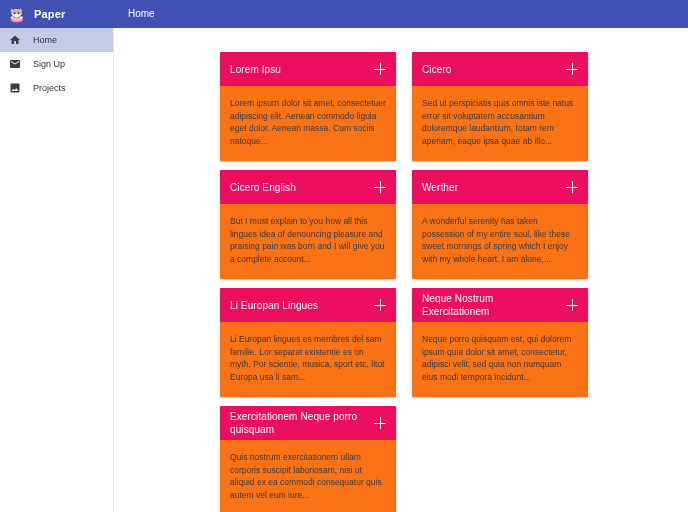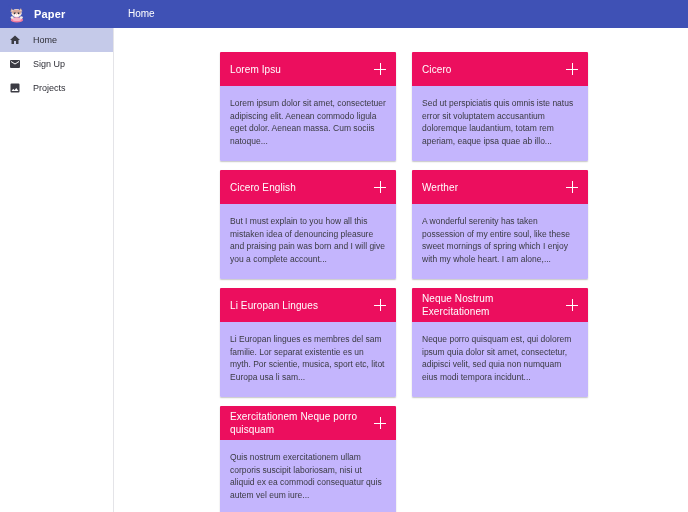--- a/index.html
+++ b/index.html
@@ -182,21 +182,21 @@
     left: 0; top: 5.5px;
     width: 12px; height: 1px;
   }
   .card-add::after {
     top: 0; left: 5.5px;
     height: 12px; width: 1px;
   }
 
   .card-body {
     padding: 11px 10px 14px 10px;
-    background: #c4b5fd;
+    background: #f97316;
   }
 
   .card-text {
     font-size: 8.5px;
     line-height: 12.5px;
     color: #3a3a42;
   }
 </style>
 </head>
 <body>
@@ -291,21 +291,21 @@
           <p class="card-text">Sed ut perspiciatis quis omnis iste natus error sit voluptatem accusantium doloremque laudantium, totam rem aperiam, eaque ipsa quae ab illo...</p>
         </div>
       </article>
 
       <article class="card">
         <div class="card-header">
           <h2 class="card-title">Cicero English</h2>
           <span class="card-add"></span>
         </div>
         <div class="card-body">
-          <p class="card-text">But I must explain to you how all this mistaken idea of denouncing pleasure and praising pain was born and I will give you a complete account...</p>
+          <p class="card-text">But I must explain to you how all this lingues idea of denouncing pleasure and praising pain was born and I will give you a complete account...</p>
         </div>
       </article>
 
       <article class="card">
         <div class="card-header">
           <h2 class="card-title">Werther</h2>
           <span class="card-add"></span>
         </div>
         <div class="card-body">
           <p class="card-text">A wonderful serenity has taken possession of my entire soul, like these sweet mornings of spring which I enjoy with my whole heart. I am alone,...</p>

